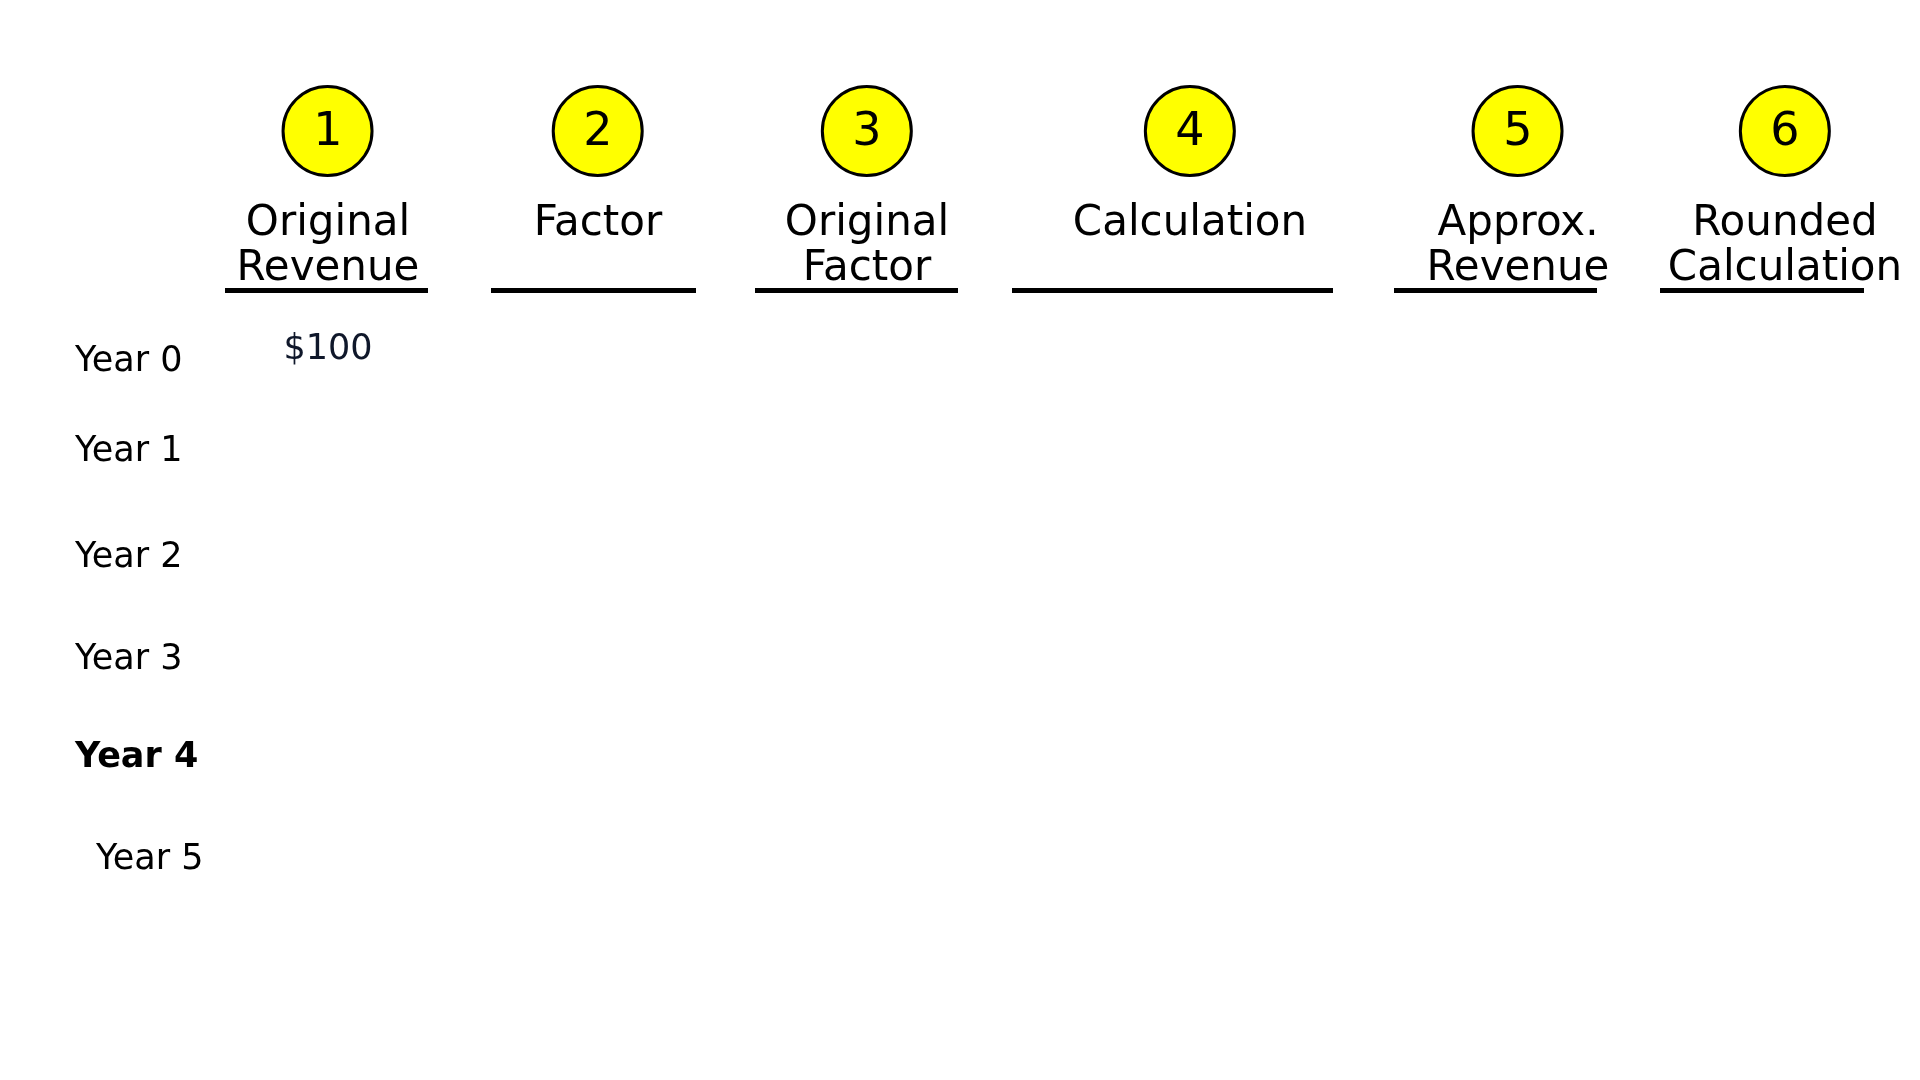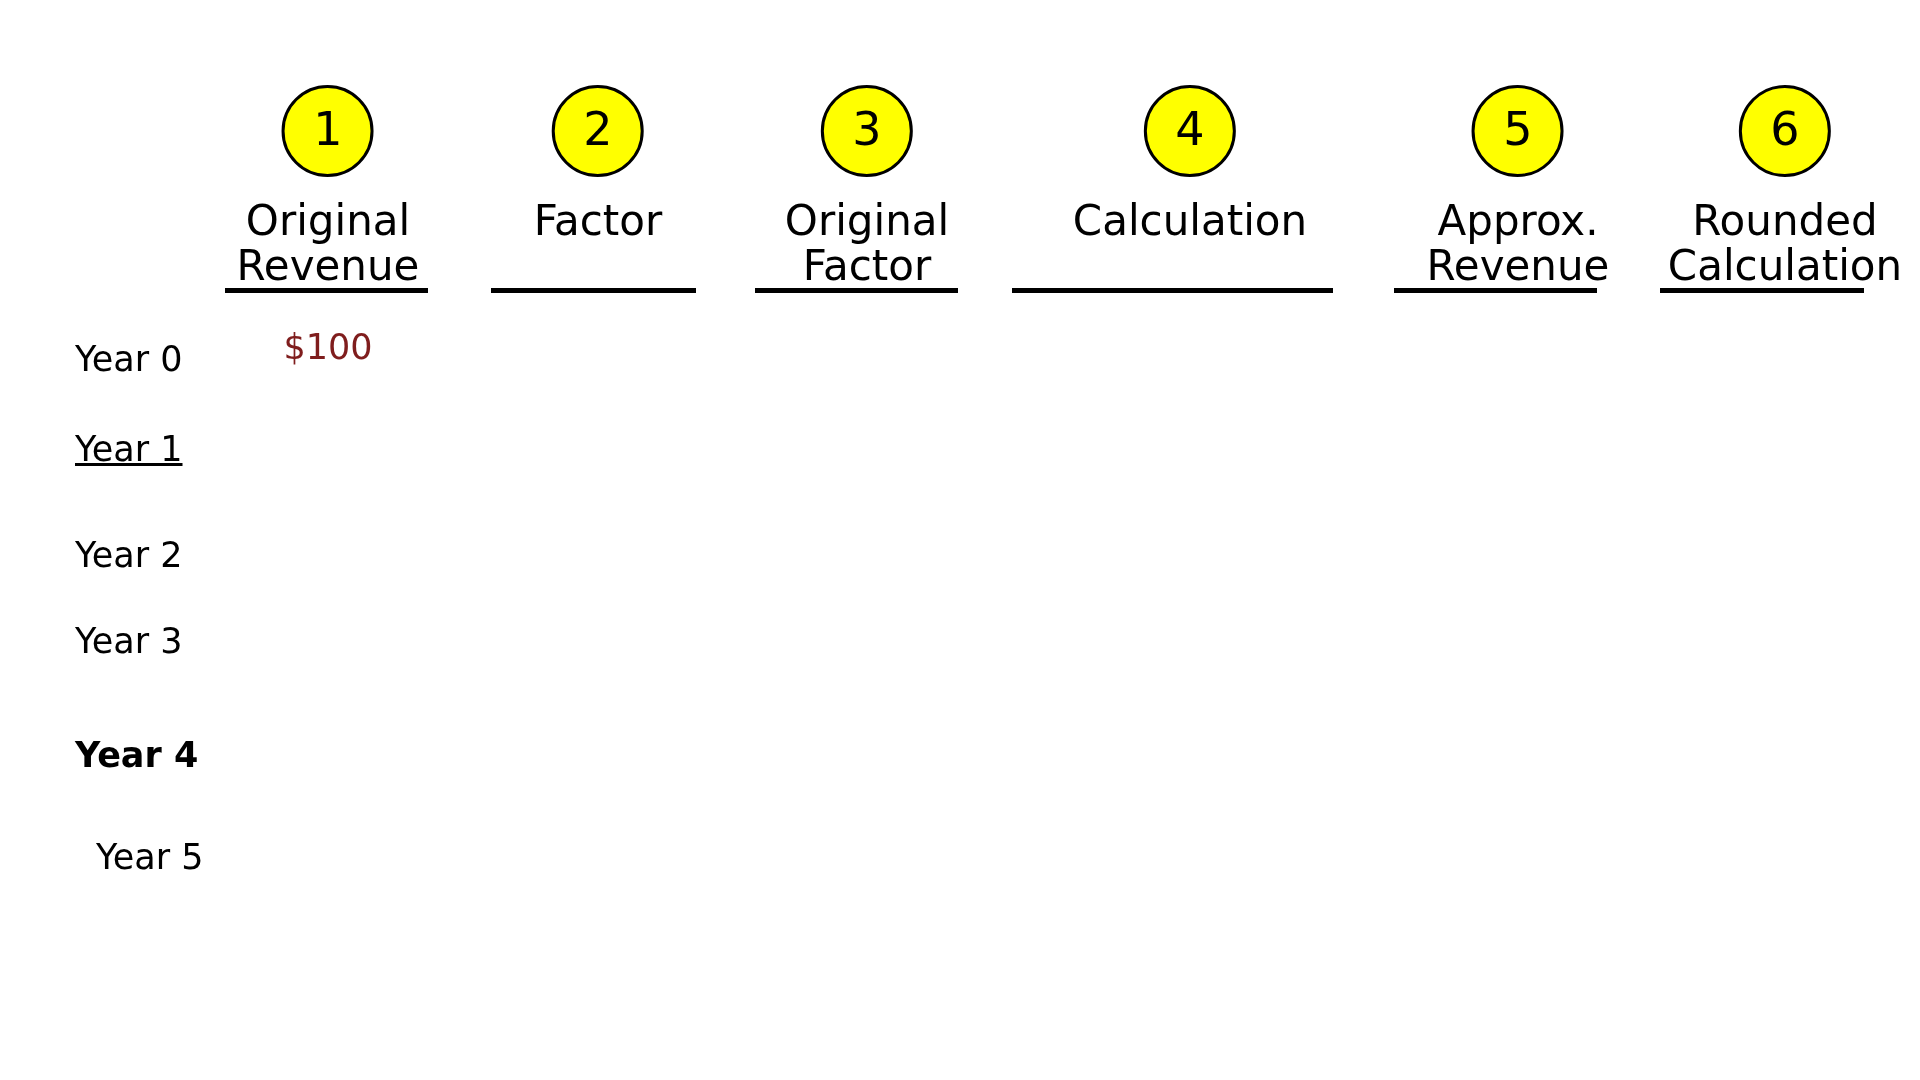--- a/index.html
+++ b/index.html
@@ -73,21 +73,21 @@
     line-height: 1;
     color: #000000;
     left: 75px;
     white-space: nowrap;
   }
 
   .cell {
     position: absolute;
     font-size: 35px;
     line-height: 1;
-    color: #7f1d1d;
+    color: #0f172a;
     text-align: center;
     transform: translateX(-50%);
     white-space: nowrap;
   }
 </style>
 </head>
 <body>
 
 <div id="canvas">
 
@@ -138,23 +138,23 @@
       <div class="col-rule" style="left: 225px; width: 203px;"></div>
       <div class="col-rule" style="left: 491px; width: 205px;"></div>
       <div class="col-rule" style="left: 755px; width: 203px;"></div>
       <div class="col-rule" style="left: 1012px; width: 321px;"></div>
       <div class="col-rule" style="left: 1394px; width: 203px;"></div>
       <div class="col-rule" style="left: 1660px; width: 204px;"></div>
     </div>
 
   <div id="row-labels">
       <div class="row-label" style="top: 330px; margin-top: 12px;">Year 0</div>
-      <div class="row-label" style="top: 432px; text-decoration: underline;">Year 1</div>
+      <div class="row-label" style="top: 432px;">Year 1</div>
       <div class="row-label" style="top: 538px;">Year 2</div>
-      <div class="row-label" style="top: 624px;">Year 3</div>
+      <div class="row-label" style="top: 640px;">Year 3</div>
       <div class="row-label" style="top: 738px; font-weight: bold;">Year 4</div>
       <div class="row-label" style="top: 840px; margin-left: 21px;">Year 5</div>
     </div>
 
   <div id="cells">
       <div class="cell" style="left: 328px; top: 330px;">$100</div>
       <div class="cell" style="left: 598px; top: 330px;"></div>
       <div class="cell" style="left: 867px; top: 330px;"></div>
       <div class="cell" style="left: 1190px; top: 330px;"></div>
       <div class="cell" style="left: 1518px; top: 330px;"></div>

